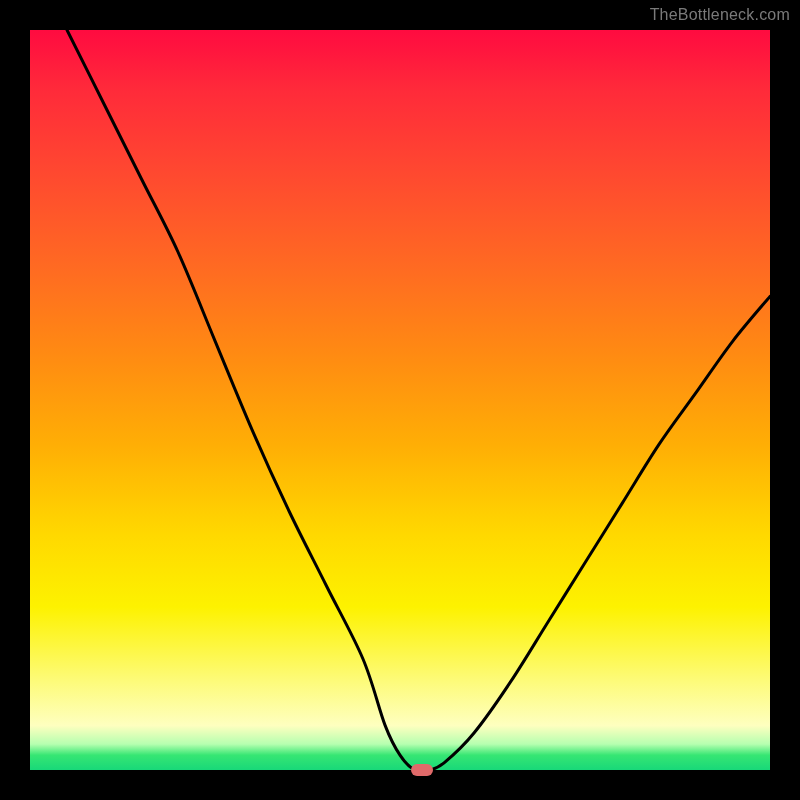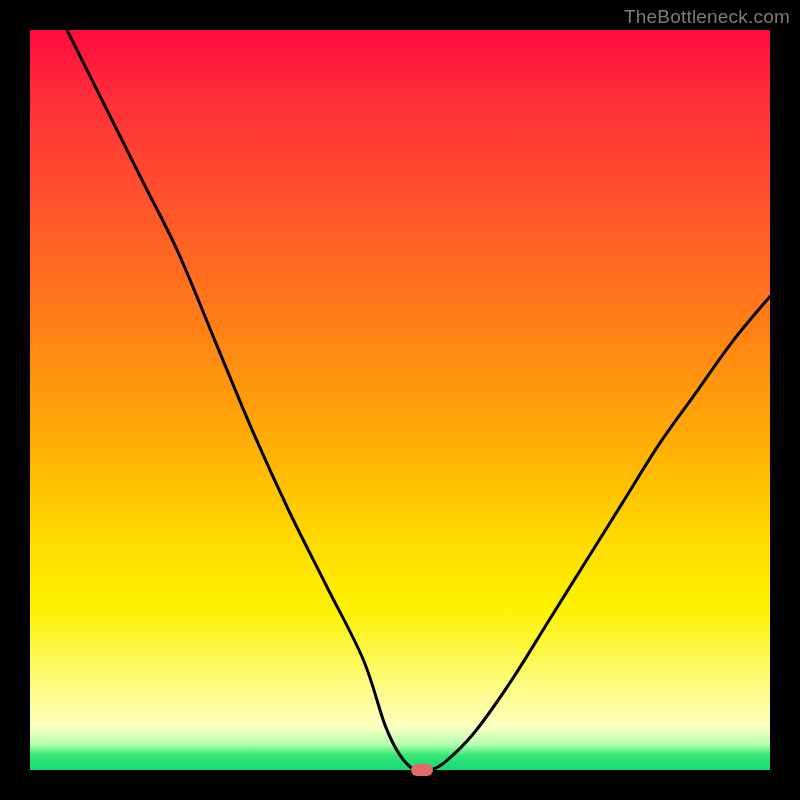--- a/index.html
+++ b/index.html
@@ -53,21 +53,21 @@
     height: 12px;
     border-radius: 6px;
     background: #e06a6a;
     transform: translate(-50%, -50%);
   }
   .watermark {
     position: absolute;
     top: 6px;
     right: 10px;
     color: #7a7a7a;
-    font-size: 19px;
+    font-size: 16px;
     letter-spacing: 0.2px;
     user-select: none;
   }
 </style>
 </head>
 <body>
 
 <div class="chart-wrap">
 
   <div class="watermark">TheBottleneck.com</div>

